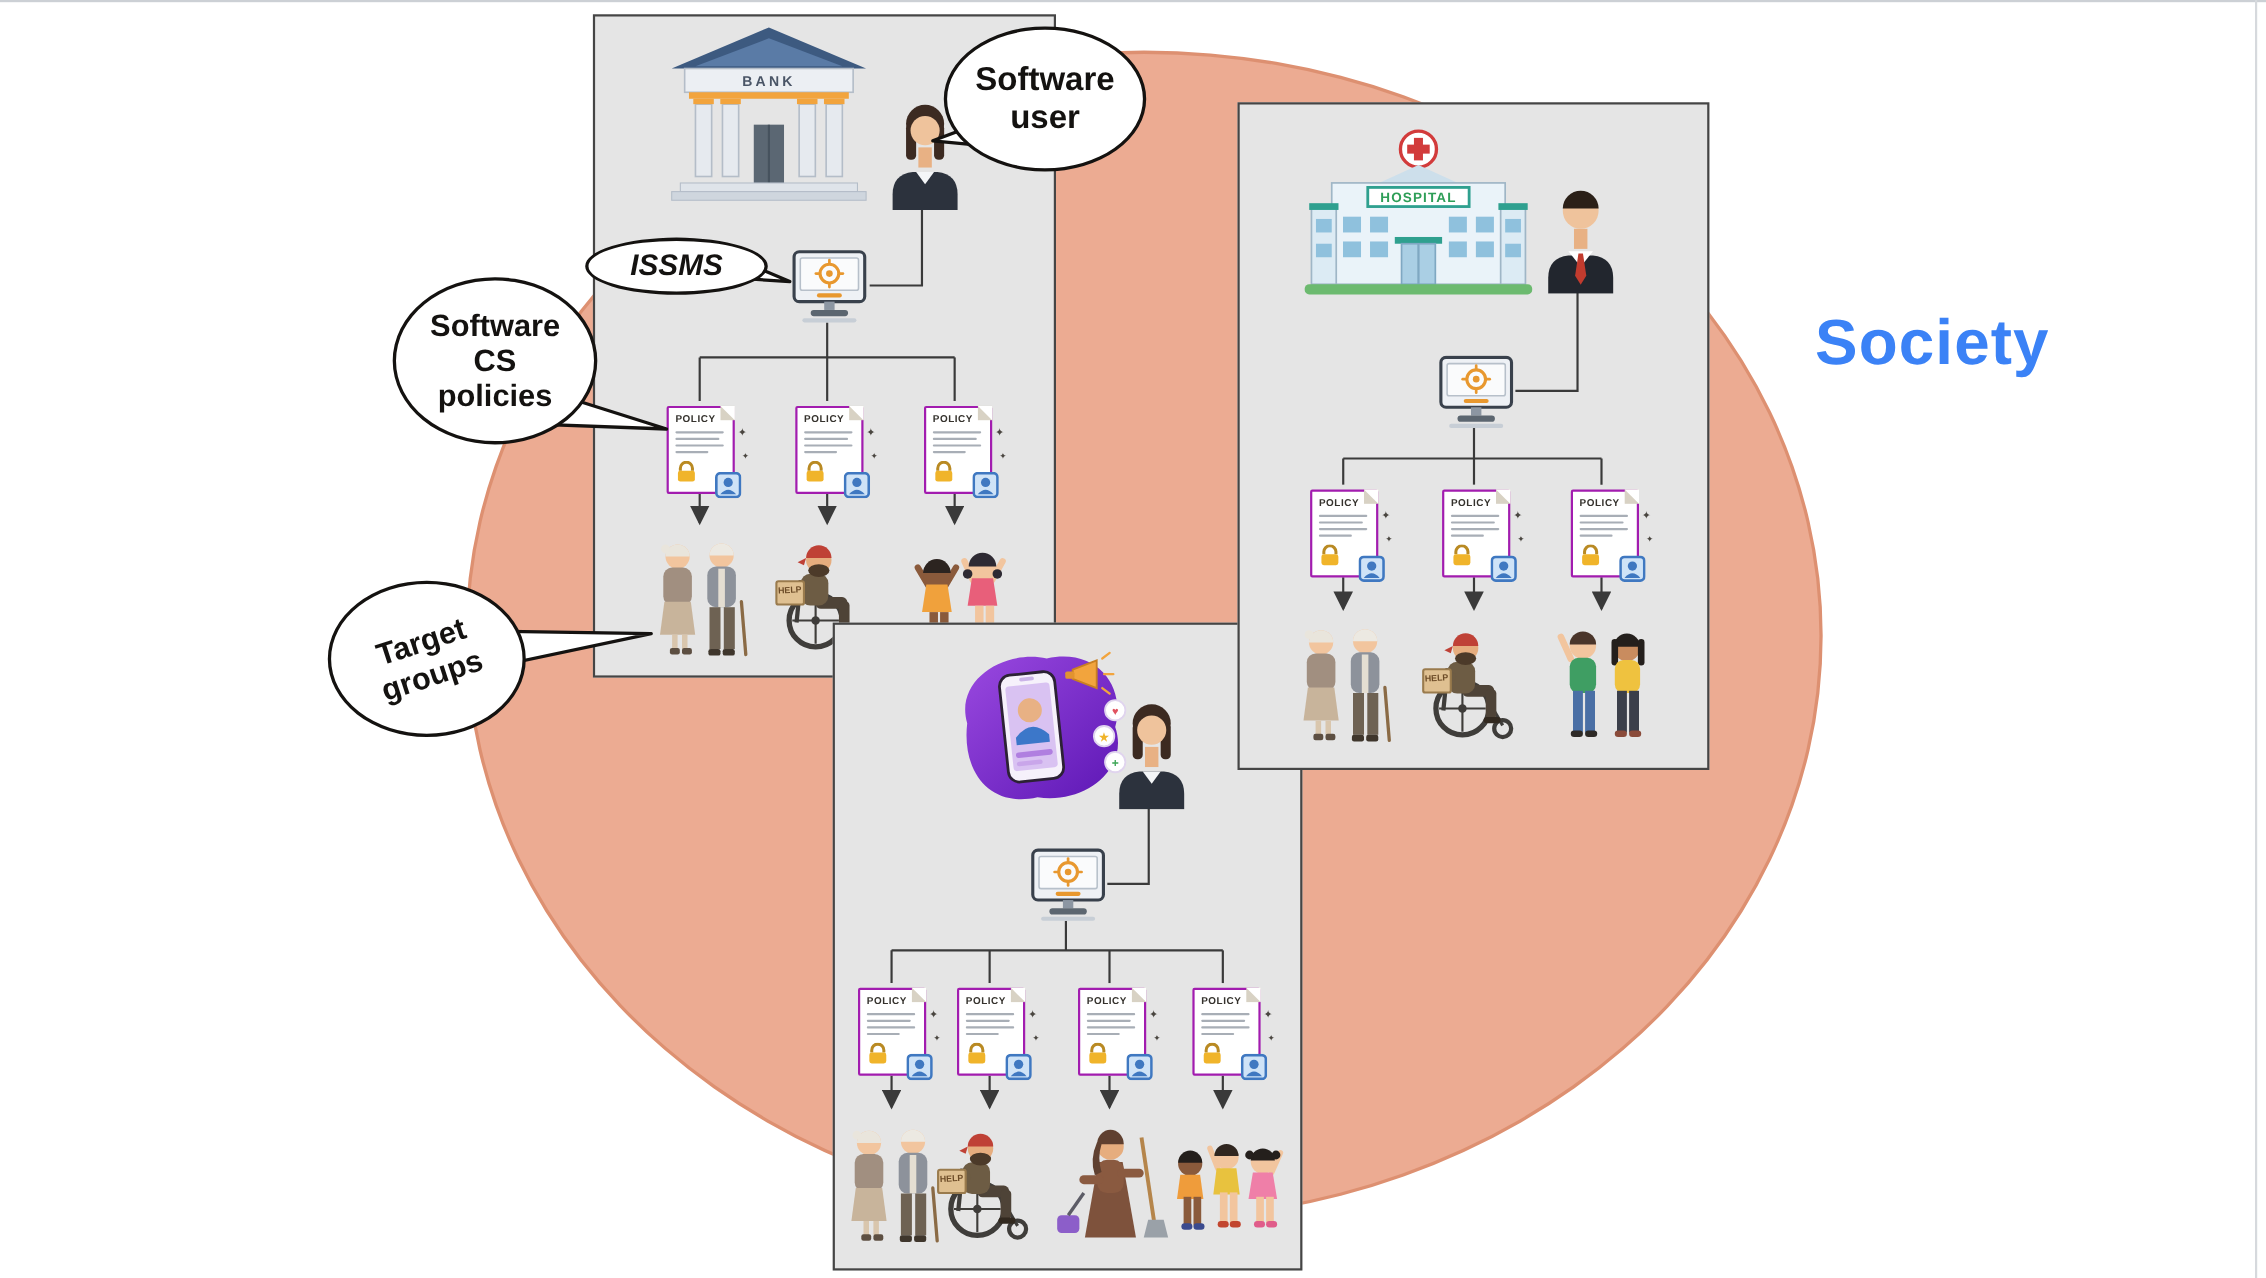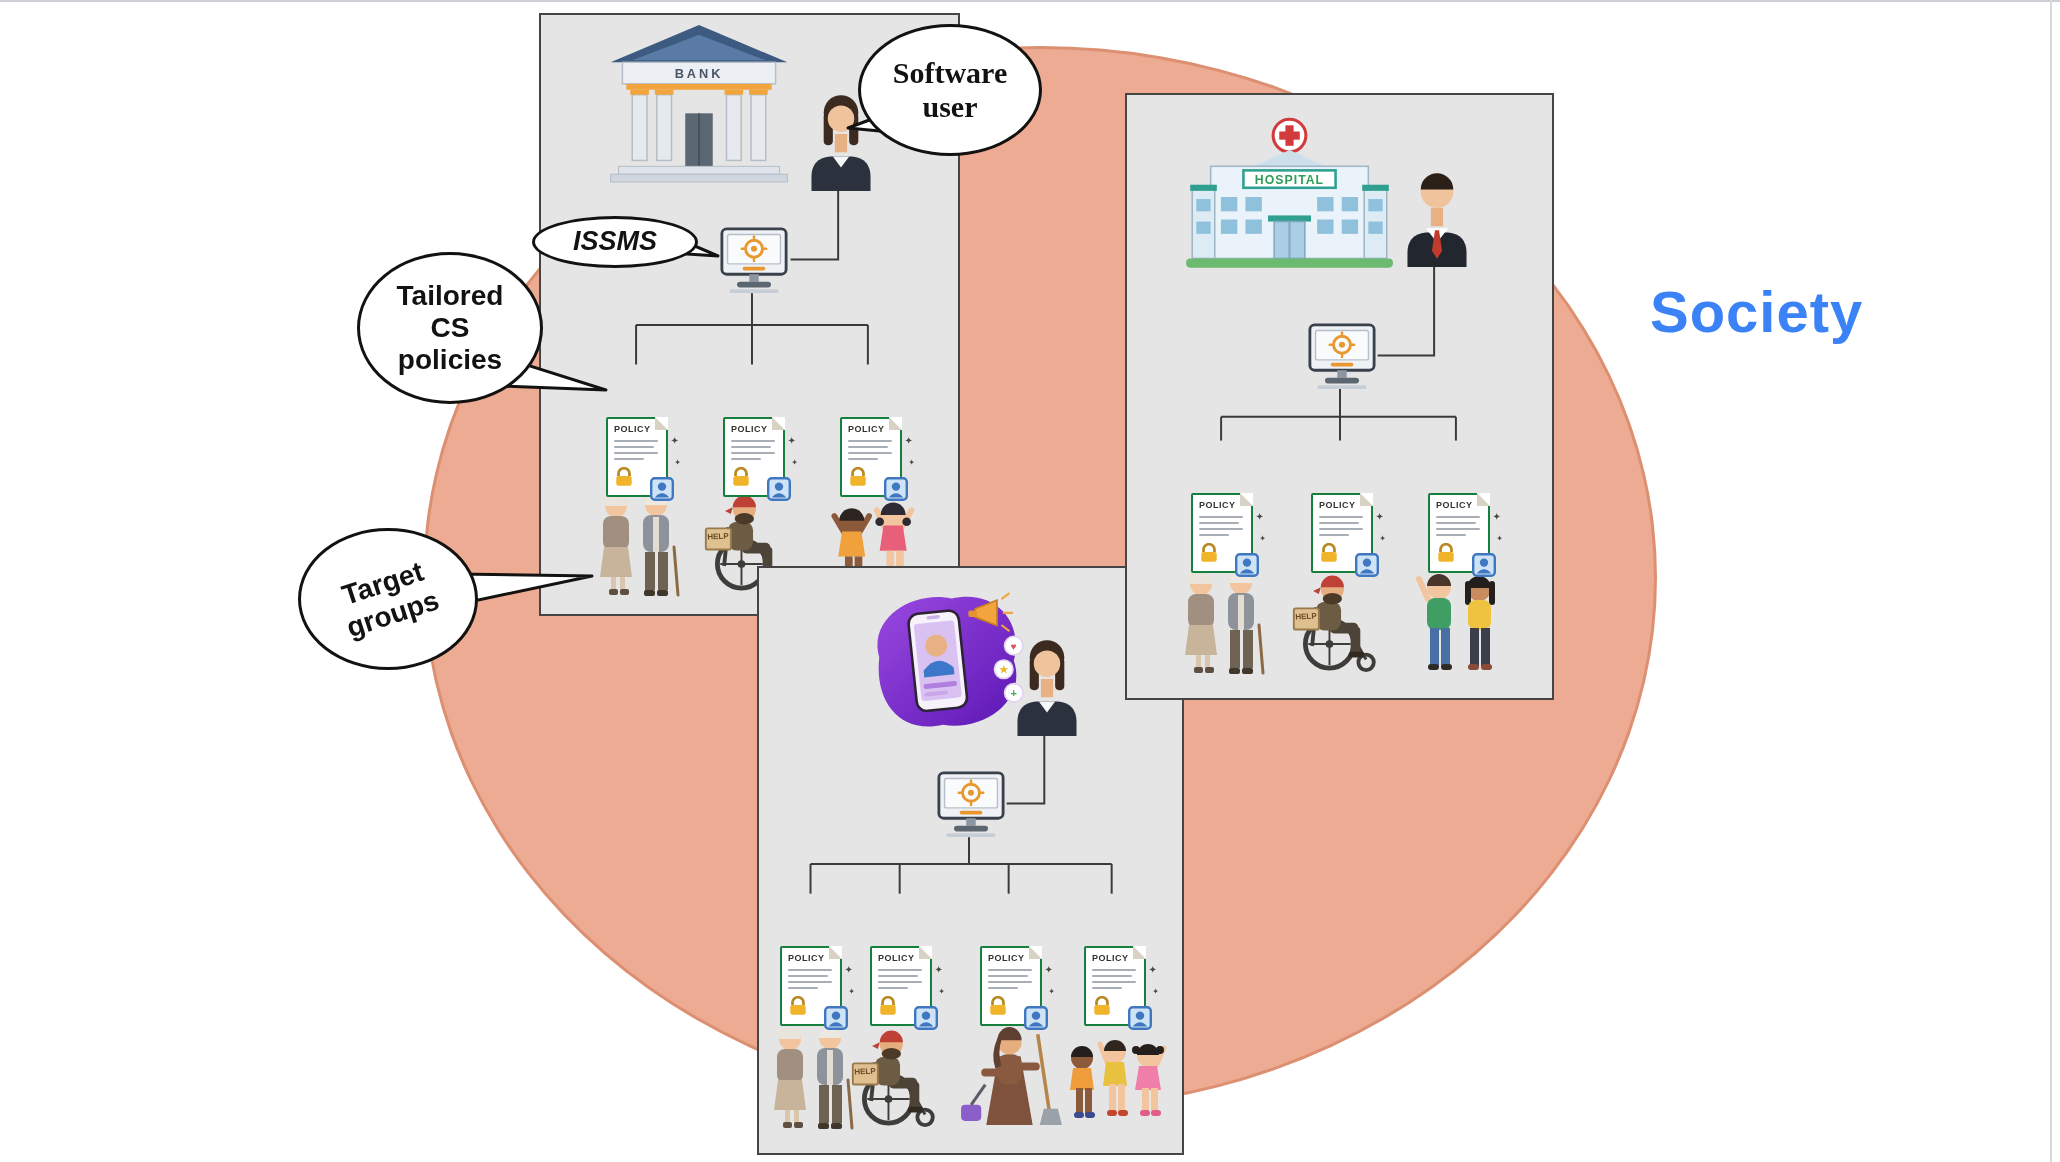--- a/index.html
+++ b/index.html
@@ -22,21 +22,21 @@
   .panel-bank     { left:539px;  top:13px;  width:421px; height:603px; }
   .panel-social   { left:757px;  top:566px; width:427px; height:589px; }
   .panel-hospital { left:1125px; top:93px;  width:429px; height:607px;padding-left:36px; }
 
   .wires { position:absolute; left:0; top:0; width:100%; height:100%; }
   .wires line, .wires polyline { stroke:var(--wire,#3a3a3a); stroke-width:2; fill:none; }
 
   .abs { position:absolute; }
 
   
-  .policy-doc { position:absolute; width:62px; height:80px; background:#fff; border:2px solid #15803d; border-radius:2px; z-index:2;margin-top:48px; }
+  .policy-doc { position:absolute; width:62px; height:80px; background:#fff; border:2px solid #a21caf; border-radius:2px; z-index:2; }
   .doc-ear { position:absolute; top:-2px; right:-2px; width:0; height:0;
     border-bottom:13px solid #d8d2c4; border-right:13px solid #ffffff; }
   .doc-title { position:absolute; top:5px; left:6px; font-size:9px; font-weight:bold; letter-spacing:.5px; color:#35322d; }
   .doc-line { position:absolute; left:6px; height:2px; background:#a8aeb6; border-radius:1px; }
   .l1{top:21px;width:44px;} .l2{top:27px;width:40px;} .l3{top:33px;width:44px;} .l4{top:39px;width:30px;}
   .doc-lock  { position:absolute; left:5px;  bottom:8px;  width:22px; height:20px; }
   .doc-badge { position:absolute; right:-8px; bottom:-6px; width:24px; height:24px; }
   .doc-spark { position:absolute; color:#4a4640; }
   .sp1 { right:-13px; top:16px; font-size:10px; }
   .sp2 { right:-15px; bottom:28px; font-size:8px; }
@@ -44,21 +44,21 @@
   .help-label { position:absolute; font-size:8px; font-weight:bold; color:#6b4a26; text-align:center;
     transform:rotate(-3deg); z-index:3; }
 
   
   .tails { position:absolute; left:0; top:0; width:2060px; height:1162px; z-index:40; pointer-events:none; }
   .tails polygon { fill:#fff; stroke:#141210; stroke-width:3; stroke-linejoin:round; }
   .bubble { position:absolute; background:#fff; border:3px solid #141210; border-radius:50%;
     display:flex; align-items:center; justify-content:center; text-align:center; color:#141210;
     font-weight:600; line-height:1.15; z-index:41; }
   .b-software { left:858px; top:24px;  width:184px; height:132px; font-size:30px; }
-  .b-software span { width:150px; display:block;font-family:Liberation Serif, serif; }
+  .b-software span { width:150px; display:block; }
   .b-issms    { left:532px; top:216px; width:166px; height:52px;  font-size:27px;font-style:italic; }
   .b-tailored { left:357px; top:252px; width:186px; height:152px; font-size:28px; }
   .b-tailored span { width:118px; display:block; }
   .b-target   { left:298px; top:528px; width:180px; height:142px; font-size:28px; }
   .b-target span { width:118px; display:block; transform:rotate(-18deg); }
 </style>
 </head>
 <body>
 
 <div class="stage">
@@ -628,19 +628,19 @@
     <polygon points="458,574 450,606 592,576"></polygon>
   </svg>
 
   <div class="bubble b-software">
     <span>Software user</span>
   </div>
   <div class="bubble b-issms">
     <span>ISSMS</span>
   </div>
   <div class="bubble b-tailored">
-    <span>Tailored CS policies</span>
+    <span>Software CS policies</span>
   </div>
   <div class="bubble b-target">
     <span>Target groups</span>
   </div>
 
 </div>
 
 </body></html>

